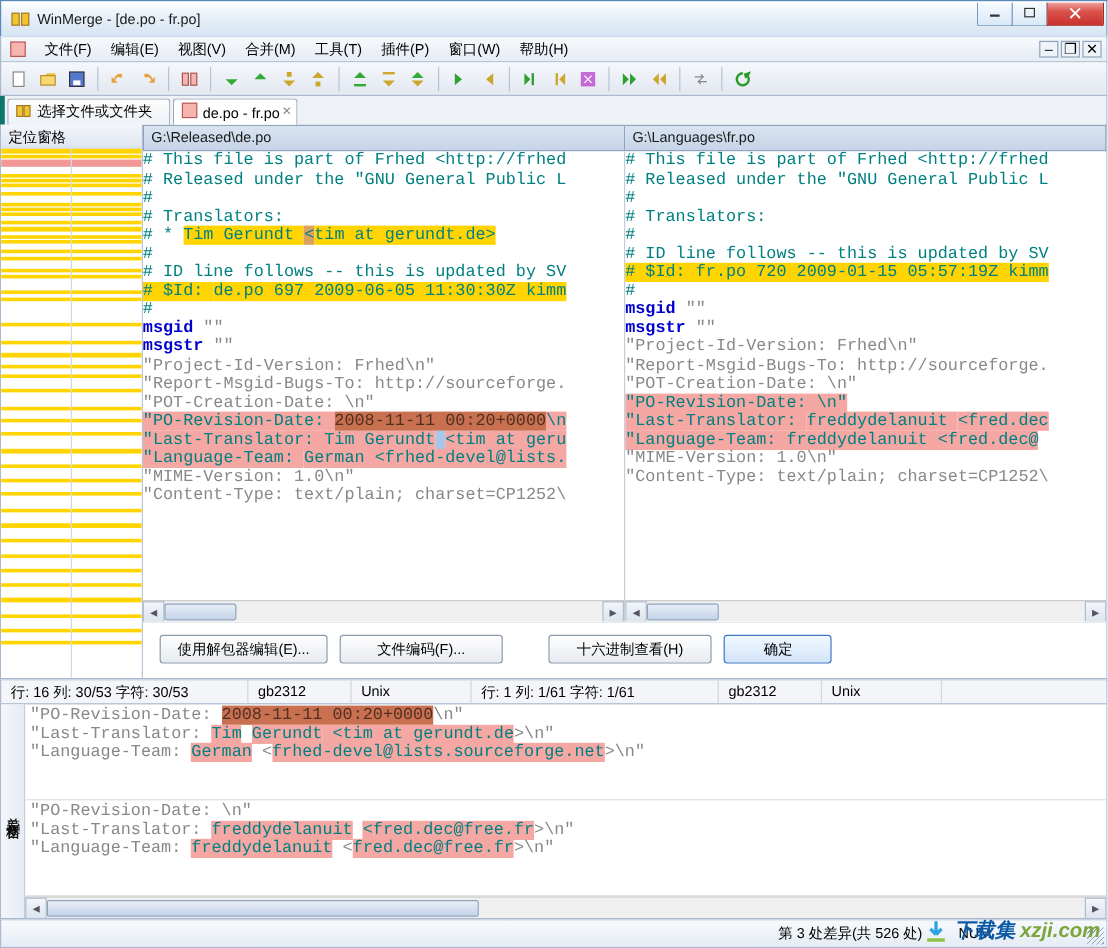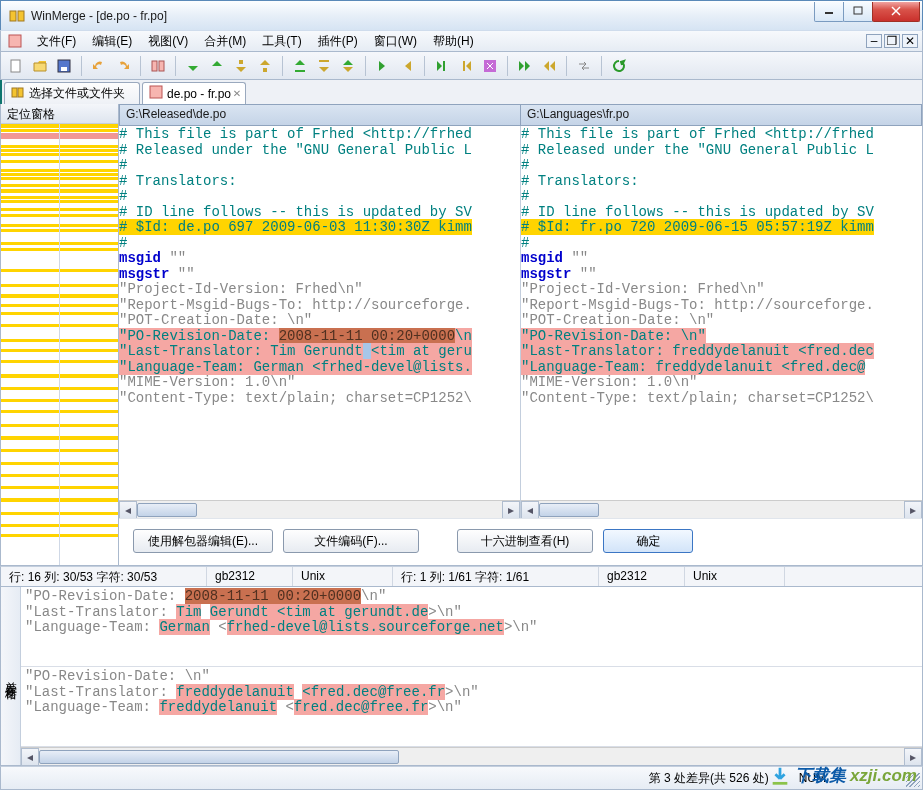--- a/index.html
+++ b/index.html
@@ -22,21 +22,21 @@
 .menuitem { padding: 2px 8px; cursor: pointer; }
 .mdibtns { margin-left: auto; display: flex; gap: 2px; }
 .mdibtn { width: 16px; height: 14px; border: 1px solid #8fa3bd; background: #eef3fa; display:flex;align-items:center;justify-content:center; cursor:pointer; }
 
 
 .toolbar { height: 28px; background: linear-gradient(#f5f7fb,#e2e8f1); border-left:1px solid #aab9cd; border-right:1px solid #aab9cd; border-bottom:1px solid #aab9cd; display: flex; align-items: center; padding: 0 4px; gap: 2px; }
 .tbtn { width: 22px; height: 22px; display: flex; align-items: center; justify-content: center; cursor: pointer; border: 1px solid transparent; border-radius: 2px; }
 .tsep { width: 1px; height: 20px; background: #b7c3d3; margin: 0 4px; }
 
 
-.tabbar { height: 24px; background: #eef1f6; border-left:2px solid #0f766e; border-right:1px solid #aab9cd; display: flex; align-items: flex-end; padding: 0 2px; }
+.tabbar { height: 24px; background: #eef1f6; border-left:4px solid #0f766e; border-right:1px solid #aab9cd; display: flex; align-items: flex-end; padding: 0 2px; }
 .tab { height: 22px; padding: 0 14px 0 6px; border: 1px solid #9aa9be; border-bottom: none; background: linear-gradient(#fdfdfd,#eef1f6); display: flex; align-items: center; gap: 4px; border-radius: 3px 3px 0 0; margin-right: 2px; cursor: pointer; position:relative; }
 .tab.active { background: #fff; z-index: 2; }
 .tabx { position:absolute; right:2px; top:4px; width:12px;height:12px; font-size:10px; color:#888; display:flex;align-items:center;justify-content:center;}
 
 
 .client { display: flex; border: 1px solid #aab9cd; border-top: none; height: 462px; background:#fff;justify-content:flex-end; }
 .locpane { width: 118px; border-right: 1px solid #aab9cd; display: flex; flex-direction: column; }
 .locpane .phead { height: 20px; background: linear-gradient(#f4f6fa,#dee5ef); border-bottom: 1px solid #c3cedd; padding: 2px 6px; font-size: 12px; }
 .locbody { flex: 1; background: #fff; display: flex; position: relative; }
 .locstrip { width: 50%; position: relative; }
@@ -398,23 +398,24 @@
       <div class="pathcell">G:\Released\de.po</div>
       <div class="pathcell">G:\Languages\fr.po</div>
     </div>
     <div class="cols">
       <div class="col">
         <div class="codebox code" id="leftCode">
             <div class="ln"><span class="bhash"># This file is part of Frhed &lt;http://frhed</span></div>
             <div class="ln"><span class="bhash"># Released under the "GNU General Public L</span></div>
             <div class="ln"><span class="bhash">#</span></div>
             <div class="ln"><span class="bhash"># Translators:</span></div>
+            <div class="ln"><span class="bhash"># * </span><span class="ylw">Tim Gerundt </span><span class="orn">&lt;</span><span class="ylw">tim at gerundt.de&gt;</span></div>
             <div class="ln"><span class="bhash">#</span></div>
             <div class="ln"><span class="bhash"># ID line follows -- this is updated by SV</span></div>
-            <div class="ln"><span class="ylw bhash"># $Id: </span><span class="ylw">de.po 697 2009-06-03 11:30:30Z kimm</span></div>
+            <div class="ln"><span class="ylw bhash"># $Id: </span><span class="ylw">de.po 697 2009-06-05 11:30:30Z kimm</span></div>
             <div class="ln"><span class="bhash">#</span></div>
             <div class="ln"><span class="kw">msgid </span><span class="str">""</span></div>
             <div class="ln"><span class="kw">msgstr </span><span class="str">""</span></div>
             <div class="ln"><span class="str">"Project-Id-Version: Frhed\n"</span></div>
             <div class="ln"><span class="str">"Report-Msgid-Bugs-To: http://sourceforge.</span></div>
             <div class="ln"><span class="str">"POT-Creation-Date: \n"</span></div>
             <div class="ln"><span class="pnk">"PO-Revision-Date: </span><span class="drd">2008-11-11 00:20+0000</span><span class="pnk">\n</span></div>
             <div class="ln"><span class="pnk">"Last-Translator: </span><span class="pnk">Tim Gerundt</span><span class="sel"> </span><span class="pnk">&lt;tim at geru</span></div>
             <div class="ln"><span class="pnk">"Language-Team: </span><span class="pnk">German &lt;frhed-devel@lists.</span></div>
             <div class="ln"><span class="str">"MIME-Version: 1.0\n"</span></div>
@@ -427,21 +428,21 @@
         </div>
       </div>
       <div class="col">
         <div class="codebox code" id="rightCode">
             <div class="ln"><span class="bhash"># This file is part of Frhed &lt;http://frhed</span></div>
             <div class="ln"><span class="bhash"># Released under the "GNU General Public L</span></div>
             <div class="ln"><span class="bhash">#</span></div>
             <div class="ln"><span class="bhash"># Translators:</span></div>
             <div class="ln"><span class="bhash">#</span></div>
             <div class="ln"><span class="bhash"># ID line follows -- this is updated by SV</span></div>
-            <div class="ln"><span class="ylw bhash"># $Id: </span><span class="ylw">fr.po 720 2009-06-15 05:57:19Z kimm</span></div>
+            <div class="ln"><span class="ylw bhash"># $Id: </span><span class="ylw">fr.po 720 2009-01-15 05:57:19Z kimm</span></div>
             <div class="ln"><span class="bhash">#</span></div>
             <div class="ln"><span class="kw">msgid </span><span class="str">""</span></div>
             <div class="ln"><span class="kw">msgstr </span><span class="str">""</span></div>
             <div class="ln"><span class="str">"Project-Id-Version: Frhed\n"</span></div>
             <div class="ln"><span class="str">"Report-Msgid-Bugs-To: http://sourceforge.</span></div>
             <div class="ln"><span class="str">"POT-Creation-Date: \n"</span></div>
             <div class="ln"><span class="pnk">"PO-Revision-Date: \n"</span></div>
             <div class="ln"><span class="pnk">"Last-Translator: </span><span class="pnk">freddydelanuit </span><span class="pnk">&lt;fred.dec</span></div>
             <div class="ln"><span class="pnk">"Language-Team: </span><span class="pnk">freddydelanuit &lt;fred.dec@</span></div>
             <div class="ln"><span class="str">"MIME-Version: 1.0\n"</span></div>

